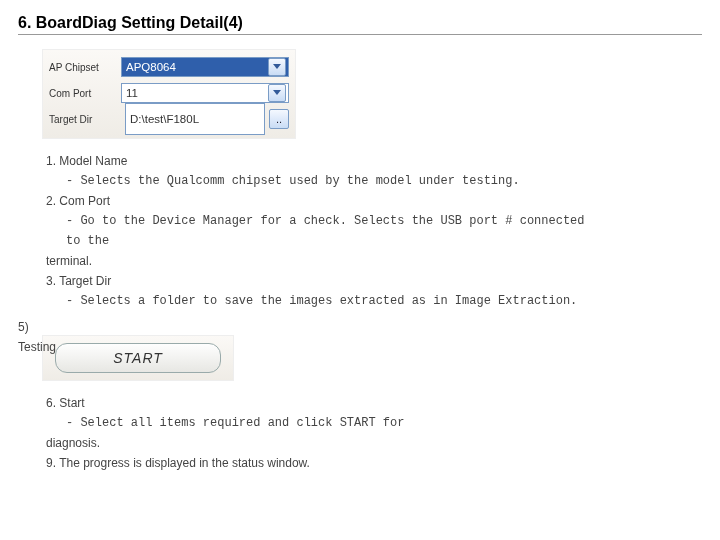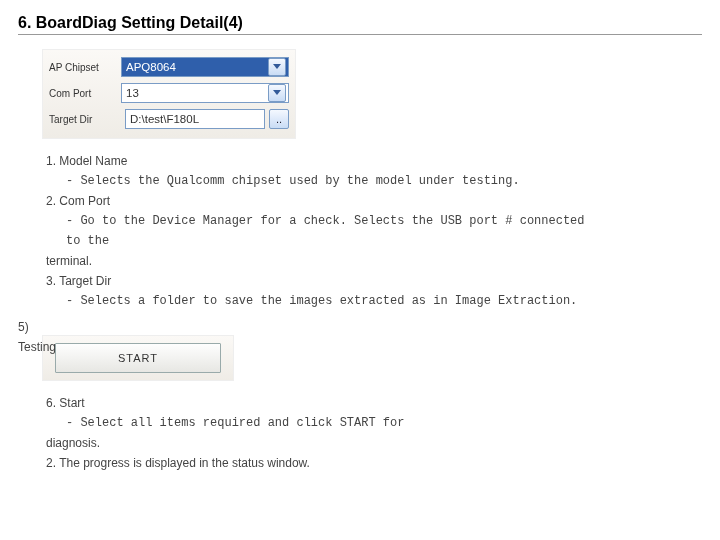--- a/index.html
+++ b/index.html
@@ -77,21 +77,21 @@
     background: linear-gradient(#f4f8ff,#c9dcf5);
     border: 1px solid #7a9cc6;
     border-radius: 2px;
     display: flex;
     align-items: center;
     justify-content: center;
   }
   .dd-arrow svg { display:block; }
   .textbox {
     flex: 1;
-    height: 20px;
+    height: 32px;
     border: 1px solid #7a9cc6;
     background: #fff;
     padding: 8px 4px;
     font-size: 11.5px;
     display: flex;
     align-items: center;
     box-sizing: border-box;
   }
   .dir-row { gap: 4px; }
   .dir-btn {
@@ -124,28 +124,29 @@
     border: 1px solid #eee;
     background: linear-gradient(#fbf9f6,#efece6);
     display: flex;
     align-items: center;
     justify-content: center;
   }
   .start-btn {
     width: 164px;
     height: 28px;
     border: 1px solid #9aa;
-    border-radius: 1px;
+    border-radius: 12px;
     background: linear-gradient(#fefefe,#e7e7e3);
     display: flex;
     align-items: center;
     justify-content: center;
-    font-size: 11px;
+    font-size: 14px;
     letter-spacing: 1px;
     color: #333;
+    font-style: italic;
   }
 </style>
 </head>
 <body>
 
 <div class="page">
   <div class="title">6. BoardDiag Setting Detail(4)</div>
   <hr class="rule">
 
 
@@ -157,21 +158,21 @@
         <span class="dd-arrow">
           <svg width="8" height="6">
               <polygon points="0,0 8,0 4,5" fill="#335a99"></polygon>
             </svg>
         </span>
       </div>
     </div>
     <div class="form-row">
       <div class="form-label">Com Port</div>
       <div class="dropdown">
-        <span>13</span>
+        <span>11</span>
         <span class="dd-arrow">
           <svg width="8" height="6">
               <polygon points="0,0 8,0 4,5" fill="#335a99"></polygon>
             </svg>
         </span>
       </div>
     </div>
     <div class="form-row dir-row">
       <div class="form-label">Target Dir</div>
       <div class="textbox">
@@ -197,15 +198,15 @@
   </div>
 
   <div class="start-panel" style="margin-top:-22px;">
     <div class="start-btn">START</div>
   </div>
 
   <div class="desc-block">
     <div class="ind1">6.   Start</div>
     <div class="ind2">- Select all items required and click START for</div>
     <div class="ind1">diagnosis.</div>
-    <div class="ind1">2.  The progress is displayed in the status window.</div>
+    <div class="ind1">9.  The progress is displayed in the status window.</div>
   </div>
 </div>
 
 </body></html>

